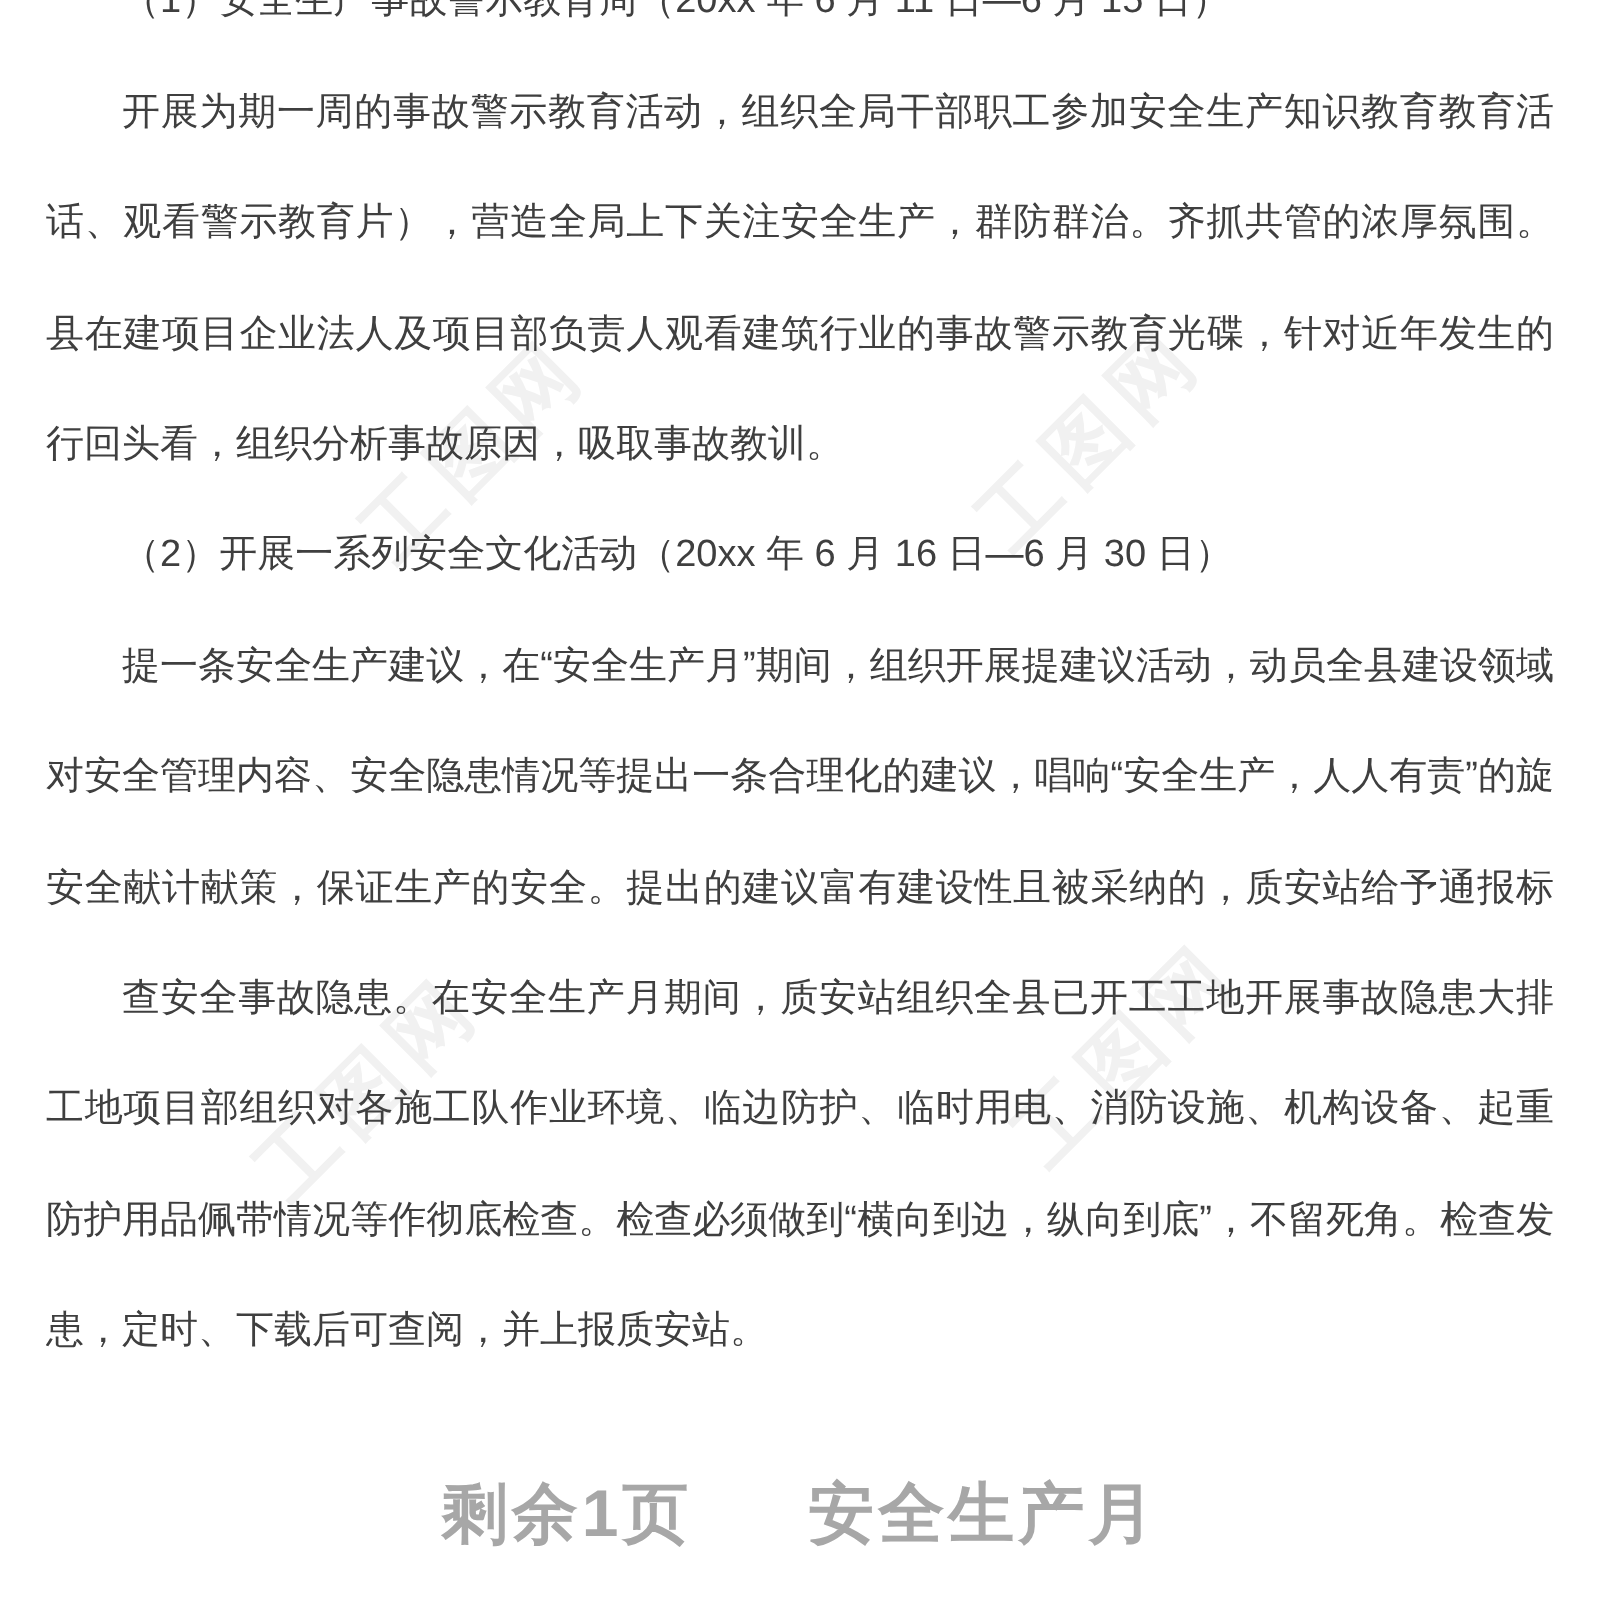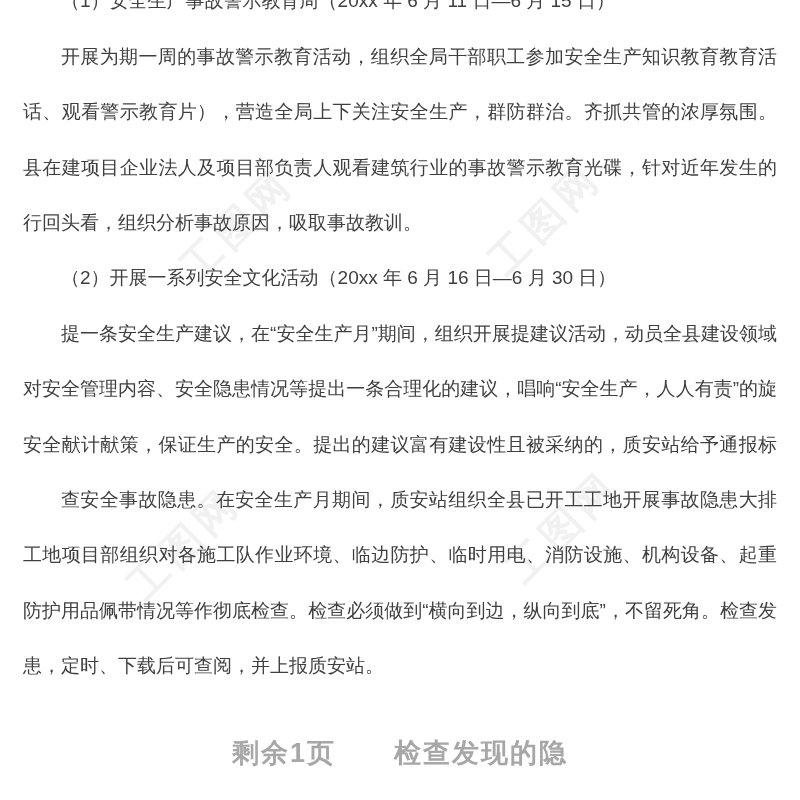--- a/index.html
+++ b/index.html
@@ -55,21 +55,21 @@
   .footer {
     position: absolute;
     left: 0;
     right: 0;
     top: 735px;
     z-index: 1;
     display: flex;
     justify-content: center;
     align-items: center;
     gap: 58px;
-    font-size: 27px;
+    font-size: 33px;
     font-weight: 700;
     letter-spacing: 2px;
     color: #a7a7a7;
   }
 </style>
 </head>
 <body>
 
 <div class="page">
 
@@ -89,16 +89,16 @@
       <div class="doc-line">对安全管理内容、安全隐患情况等提出一条合理化的建议，唱响“安全生产，人人有责”的旋律，为</div>
       <div class="doc-line last">安全献计献策，保证生产的安全。提出的建议富有建设性且被采纳的，质安站给予通报标表扬。</div>
       <div class="doc-line indent">查安全事故隐患。在安全生产月期间，质安站组织全县已开工工地开展事故隐患大排查活动，各</div>
       <div class="doc-line">工地项目部组织对各施工队作业环境、临边防护、临时用电、消防设施、机构设备、起重吊具、个体</div>
       <div class="doc-line">防护用品佩带情况等作彻底检查。检查必须做到“横向到边，纵向到底”，不留死角。检查发现的隐</div>
       <div class="doc-line last">患，定时、下载后可查阅，并上报质安站。</div>
     </div>
 
   <div class="footer">
     <span>剩余1页</span>
-    <span>检查发现的隐</span>
+    <span>安全生产月</span>
   </div>
 
 </div>
 
 </body></html>

